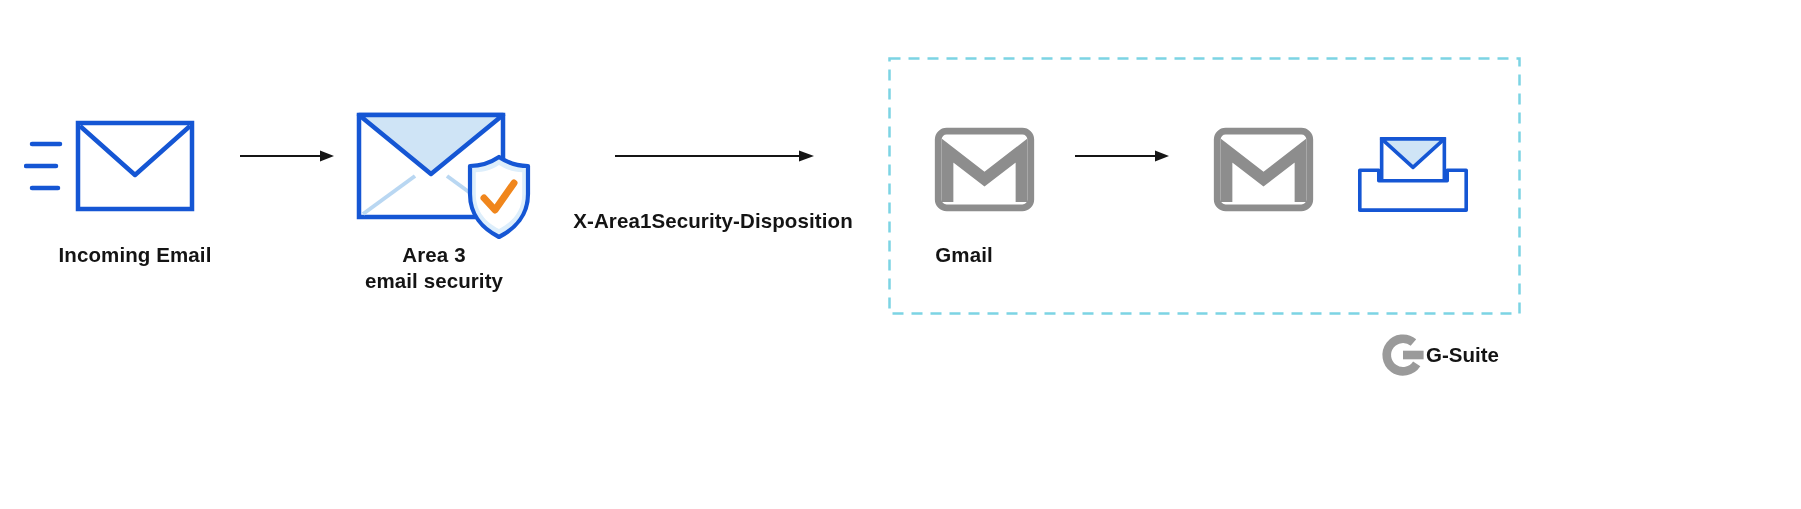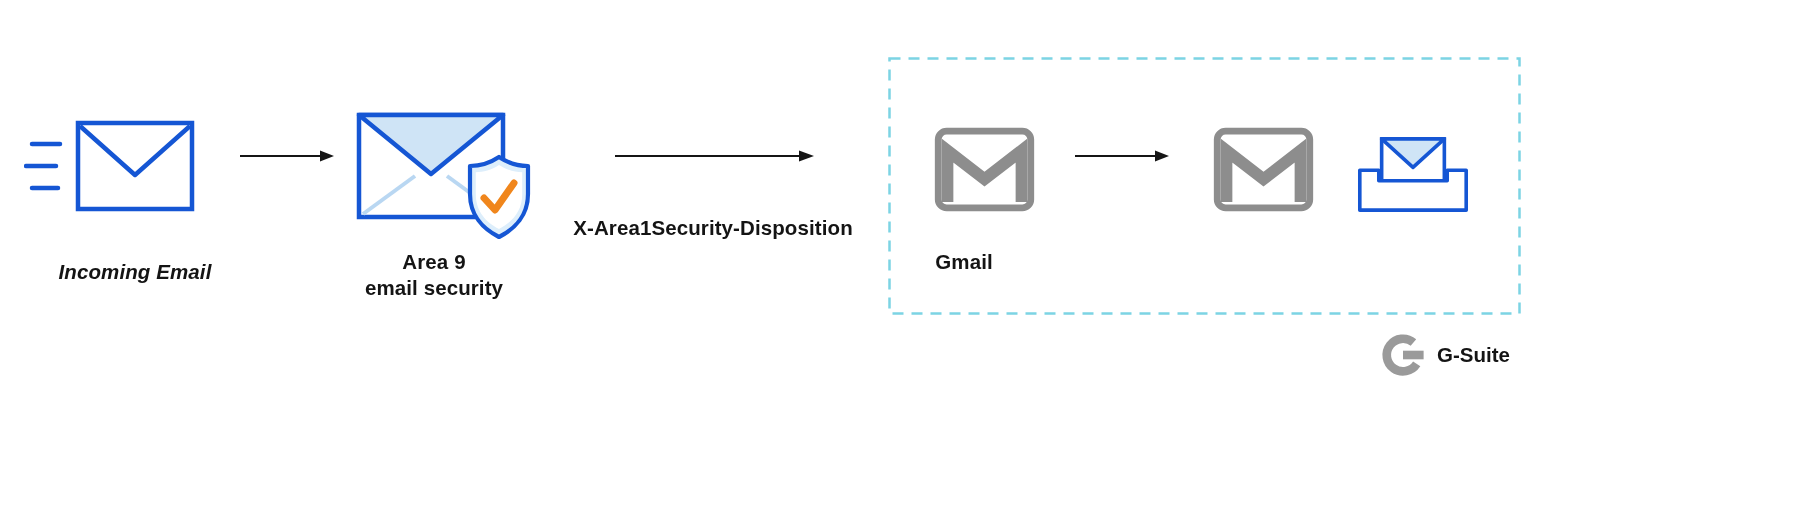--- a/index.html
+++ b/index.html
@@ -13,26 +13,24 @@
     overflow:hidden;
   }
   .abs { position:absolute; }
   .label {
     font-size:20.5px;
     font-weight:600;
     color:#141414;
     text-align:center;
     letter-spacing:0.1px;
     line-height:26px;
-    margin-top:7px;
   }
   .brand-row {
     display:flex;
     align-items:center;
-    gap:11px;
   }
   .brand-text {
     font-size:20.5px;
     font-weight:600;
     color:#141414;
   }
 </style>
 </head>
 <body>
 
@@ -43,21 +41,21 @@
       <line x1="8" y1="26" x2="36" y2="26"></line>
       <line x1="2" y1="48" x2="32" y2="48"></line>
       <line x1="8" y1="70" x2="34" y2="70"></line>
     </g>
     <g>
       <rect x="54" y="5" width="114" height="86" fill="#ffffff" stroke="#1556d4" stroke-width="4.5"></rect>
       <path d="M56,8 L111,57 L166,8" fill="none" stroke="#1556d4" stroke-width="4.5" stroke-linejoin="round"></path>
     </g>
   </svg>
 
-  <div class="abs label" style="left:40px; top:252px; width:190px;font-style:italic;">Incoming Email</div>
+  <div class="abs label" style="left:40px; top:242px; width:190px;">Incoming Email</div>
 
   <svg class="abs" style="left:240px; top:148px;" width="95" height="16" viewBox="0 0 95 16">
     <line x1="0" y1="8" x2="81" y2="8" stroke="#151515" stroke-width="2.2"></line>
     <polygon points="80,2.5 94,8 80,13.5" fill="#151515"></polygon>
   </svg>
 
   <svg class="abs" style="left:355px; top:110px;" width="185" height="135" viewBox="0 0 185 135">
     <g>
       <rect x="4" y="5" width="144" height="102" fill="#ffffff" stroke="#1556d4" stroke-width="4.5"></rect>
       <path d="M8,104 L60,66" stroke="#b9d7f2" stroke-width="4" fill="none"></path>
@@ -65,21 +63,21 @@
       <polygon points="4,5 76,64 148,5" fill="#cfe4f6" stroke="#1556d4" stroke-width="4.5" stroke-linejoin="round"></polygon>
     </g>
     <g transform="translate(108,44)">
       <path d="M36,3 C27,9 16,12 7,12 L7,40 C7,61 20,75 36,83 C52,75 65,61 65,40 L65,12 C56,12 45,9 36,3 Z" fill="#ddeefb" stroke="#1556d4" stroke-width="4.2" stroke-linejoin="round"></path>
       <path d="M36,3 C27,9 16,12 7,12 L7,40 C7,61 20,75 36,83 C52,75 65,61 65,40 L65,12 C56,12 45,9 36,3 Z" transform="translate(7.2,8.6) scale(0.8)" fill="#ffffff"></path>
       <polyline points="21,44 32,56 51,29" fill="none" stroke="#f0861c" stroke-width="7" stroke-linecap="round" stroke-linejoin="round"></polyline>
     </g>
   </svg>
 
   <div class="abs label" style="left:334px; top:242px; width:200px;">
-    <div>Area 9</div>
+    <div>Area 3</div>
     <div>email security</div>
   </div>
 
   <svg class="abs" style="left:615px; top:148px;" width="200" height="16" viewBox="0 0 200 16">
     <line x1="0" y1="8" x2="185" y2="8" stroke="#151515" stroke-width="2.2"></line>
     <polygon points="184,2.5 199,8 184,13.5" fill="#151515"></polygon>
   </svg>
 
   <div class="abs label" style="left:563px; top:208px; width:300px;">X-Area1Security-Disposition</div>
 

